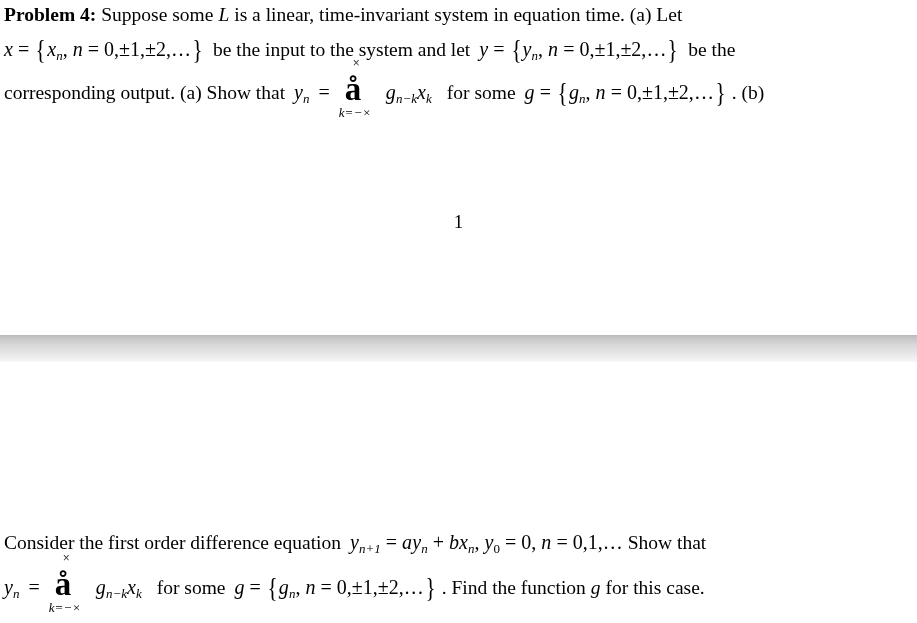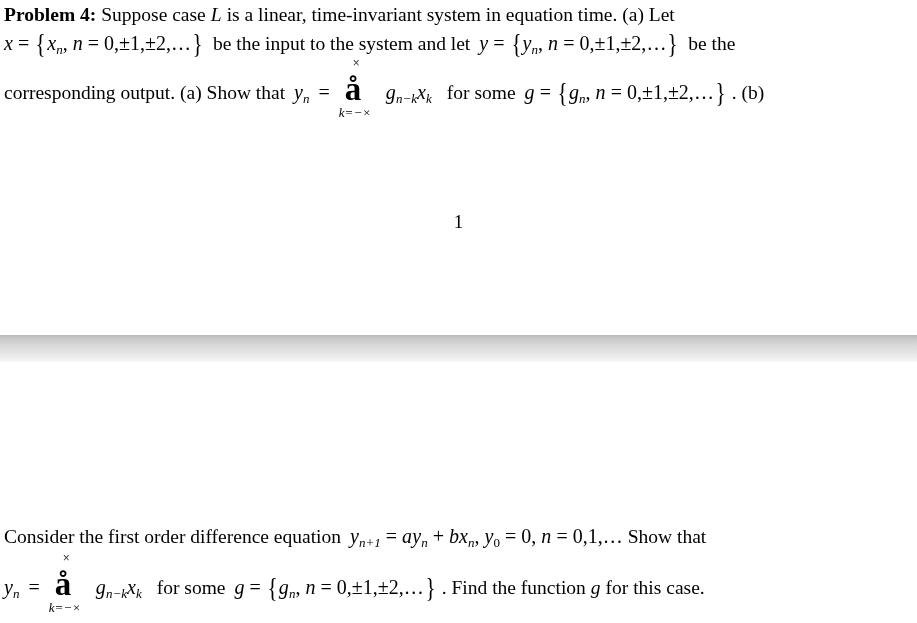--- a/index.html
+++ b/index.html
@@ -45,21 +45,21 @@
     white-space: nowrap;
   }
   .line {
     display: block;
     height: 29px;
     line-height: 29px;
     white-space: nowrap;
   }
   .line-tall {
     height: 40px;
-    line-height: 29px;
+    line-height: 40px;
   }
 
   .bold { font-weight: bold; margin-top: 12px; }
   .it {
     font-style: italic;
     font-family: "Liberation Serif", "DejaVu Serif", serif;
   }
 
   
   .math {
@@ -173,21 +173,21 @@
 <body>
 
 <div class="doc-viewer">
 
   <div class="page" id="page-one">
     <div class="page-body">
 
       <div class="para">
 
         <div class="line">
-          <span class="bold">Problem 4:</span><span class="gap-sm"></span><span>Suppose case</span><span class="gap-sm"></span><span class="it">L</span><span class="gap-sm"></span><span>is a linear, time-invariant system in equation time. (a) Let</span>
+          <span class="bold">Problem 4:</span><span class="gap-sm"></span><span>Suppose some</span><span class="gap-sm"></span><span class="it">L</span><span class="gap-sm"></span><span>is a linear, time-invariant system in equation time. (a) Let</span>
         </div>
 
         <div class="line line-tall">
           <span class="math">x</span><span class="gap-sm"></span><span class="mathup">=</span><span class="gap-sm"></span><span class="brace">{</span><span class="math">x</span><span class="sub">n</span><span class="mathup">,</span><span class="gap-sm"></span><span class="math">n</span><span class="gap-sm"></span><span class="mathup">=</span><span class="gap-sm"></span><span class="mathup">0,</span><span class="pm">±1,</span><span class="pm">±2,</span><span class="mathup">…</span><span class="brace">}</span><span class="gap"></span><span>be the input to the system and let</span><span class="gap"></span><span class="math">y</span><span class="gap-sm"></span><span class="mathup">=</span><span class="gap-sm"></span><span class="brace">{</span><span class="math">y</span><span class="sub">n</span><span class="mathup">,</span><span class="gap-sm"></span><span class="math">n</span><span class="gap-sm"></span><span class="mathup">=</span><span class="gap-sm"></span><span class="mathup">0,</span><span class="pm">±1,</span><span class="pm">±2,</span><span class="mathup">…</span><span class="brace">}</span><span class="gap"></span><span>be the</span>
         </div>
 
         <div class="line line-tall" style="height:46px;line-height:46px;">
           <span>corresponding output. (a) Show that</span><span class="gap"></span><span class="math">y</span><span class="sub">n</span><span class="gap"></span><span class="mathup">=</span><span class="gap"></span><span class="sum-block"><span class="sum-upper">×</span><span class="sum-sign">å</span><span class="sum-lower">k=−×</span></span><span class="gap-sm"></span><span class="math">g</span><span class="sub">n−k</span><span class="math">x</span><span class="sub">k</span><span class="gap-lg"></span><span>for some</span><span class="gap"></span><span class="math">g</span><span class="gap-sm"></span><span class="mathup">=</span><span class="gap-sm"></span><span class="brace">{</span><span class="math">g</span><span class="sub">n</span><span class="mathup">,</span><span class="gap-sm"></span><span class="math">n</span><span class="gap-sm"></span><span class="mathup">=</span><span class="gap-sm"></span><span class="mathup">0,</span><span class="pm">±1,</span><span class="pm">±2,</span><span class="mathup">…</span><span class="brace">}</span><span class="gap-sm"></span><span>. (b)</span>
         </div>
 

